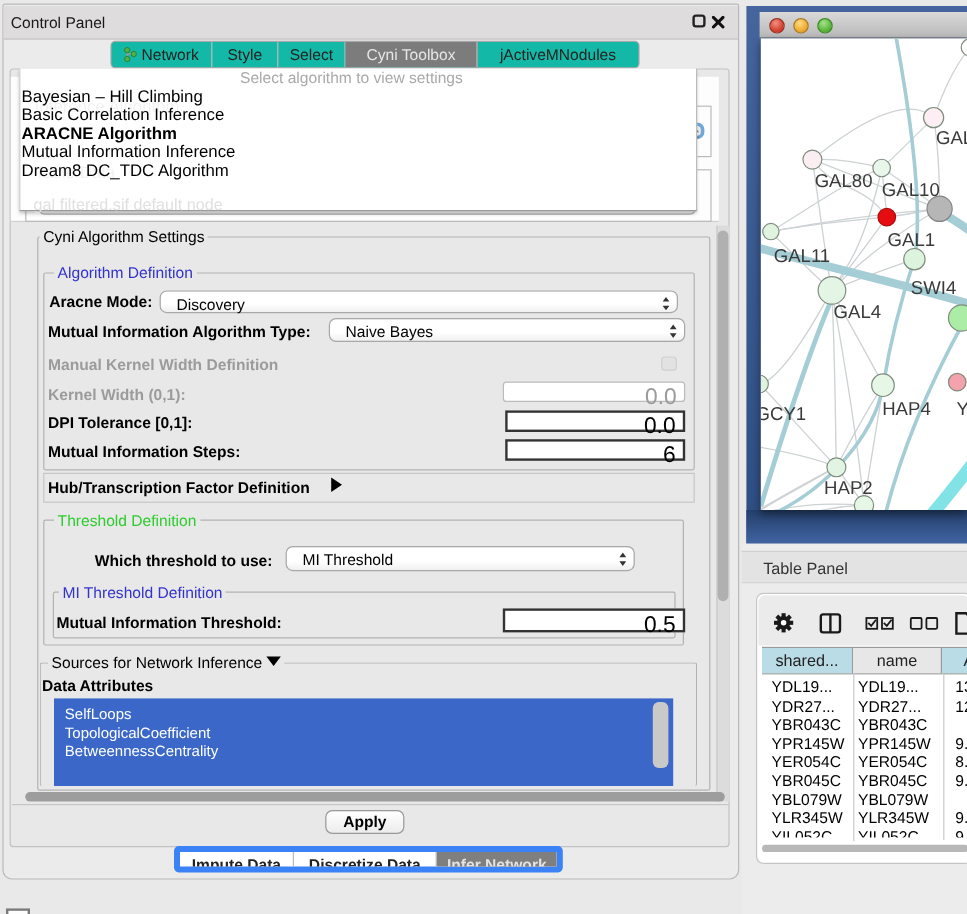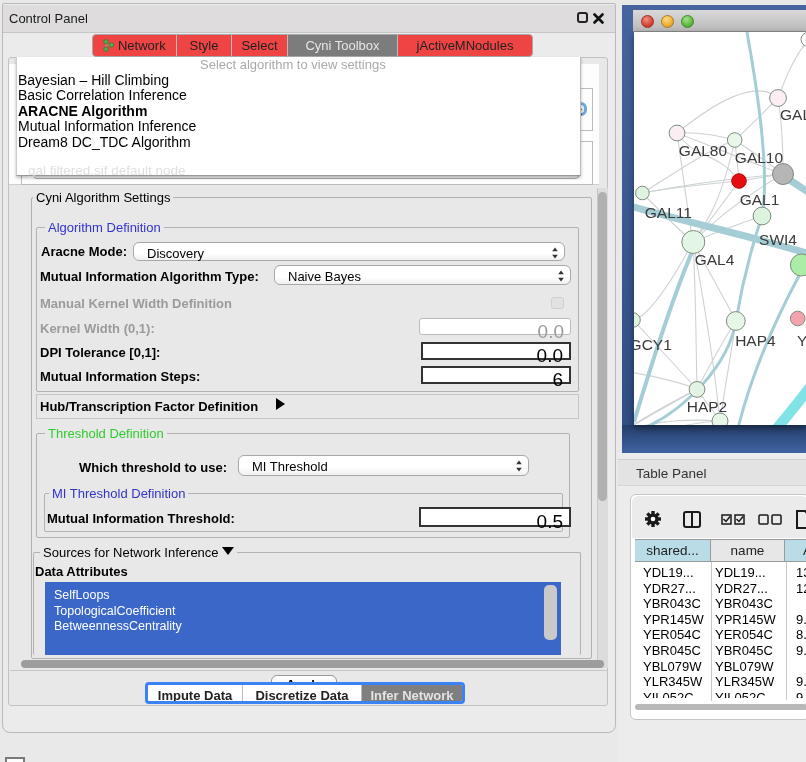--- a/index.html
+++ b/index.html
@@ -14,21 +14,21 @@
 }
 #titlebar {
   position:absolute; left:0; top:1px; width:100%; height:28px;
   background:#dedcdc; border-bottom:1px solid #c6c4c4;
 }
 #titlebar .t { position:absolute; left:6px; top:6px; font-size:13px; color:#1a1a1a; }
 .floatbtn { position:absolute; right:27px; top:7px; width:11px; height:11px; border:2px solid #222; border-radius:3px; }
 .closebtn { position:absolute; right:11px; top:8px; }
 
 
-#toptabs { position:absolute; left:89px; top:30px; height:23px; display:flex; background:#ef4444; border:1px solid #a8a8a8; border-radius:4px; overflow:hidden; }
+#toptabs { position:absolute; left:89px; top:30px; height:23px; display:flex; background:#14b8a6; border:1px solid #a8a8a8; border-radius:4px; overflow:hidden; }
 #toptabs .tab { font-size:13px; color:#222; padding-top:3px; text-align:center; border-right:1px solid #bbb; height:21px; }
 #toptabs .tab:last-child { border-right:none; }
 #toptabs .sel { background:#7c7c7c; color:#e6e6e6; }
 
 
 #inner { position:absolute; left:5px; top:53px; width:600px; height:649px; background:#e8e8e8; border:1px solid #c2c2c2; border-radius:3px; }
 
 
 #topsec { position:absolute; left:0px; top:6px; width:590px; height:121px; background:#fdfdfd; border-bottom:1px solid #cfcfcf; }
 #combo-hidden { position:absolute; left:28px; top:38px; width:550px; height:14px; border:3px solid #6ea7d8; border-radius:6px; background:#ececec; }
@@ -59,21 +59,21 @@
 #datalist div { height:15.7px; line-height:15.7px; padding-left:9px; }
 
 
 .vthumb { position:absolute; background:#b0b0b0; border-radius:5px; }
 .hthumb { position:absolute; background:#9d9d9d; border-radius:5px; }
 
 
 #apply { position:absolute; left:262px; top:617px; width:66px; height:20px; background:linear-gradient(#ffffff,#ececec); border:1px solid #999; border-radius:6px; text-align:center; font-size:13px; font-weight:bold; line-height:17px; }
 
 
-#bottabs { position:absolute; left:142px; top:678px; height:22px; display:flex; background:#fff; border:3px solid #3b82f6; border-radius:4px; overflow:hidden;justify-content:flex-end; }
+#bottabs { position:absolute; left:142px; top:701px; height:22px; display:flex; background:#fff; border:5px solid #3b82f6; border-radius:4px; overflow:hidden;justify-content:flex-end; }
 #bottabs .tab { font-size:13px; font-weight:bold; color:#222; padding-top:3px; text-align:center; border-right:1px solid #bbb; height:20px; }
 #bottabs .tab:last-child { border-right:none; }
 #bottabs .sel { background:#7f7f7f; color:#e3e3e3; }
 
 
 #blicon { position:absolute; left:5px; top:757px; width:20px; height:16px; border:2px solid #7a7a7a; background:#fdfdfd; }
 
 
 #frame { position:absolute; left:622px; top:5px; width:184px; height:448px; background:linear-gradient(#46659e,#2e4d81); }
 #mactitle { position:absolute; left:11px; top:5px; width:173px; height:22px; background:linear-gradient(#d9d9d9,#b9b9b9); border-bottom:1px solid #8a8a8a; }

